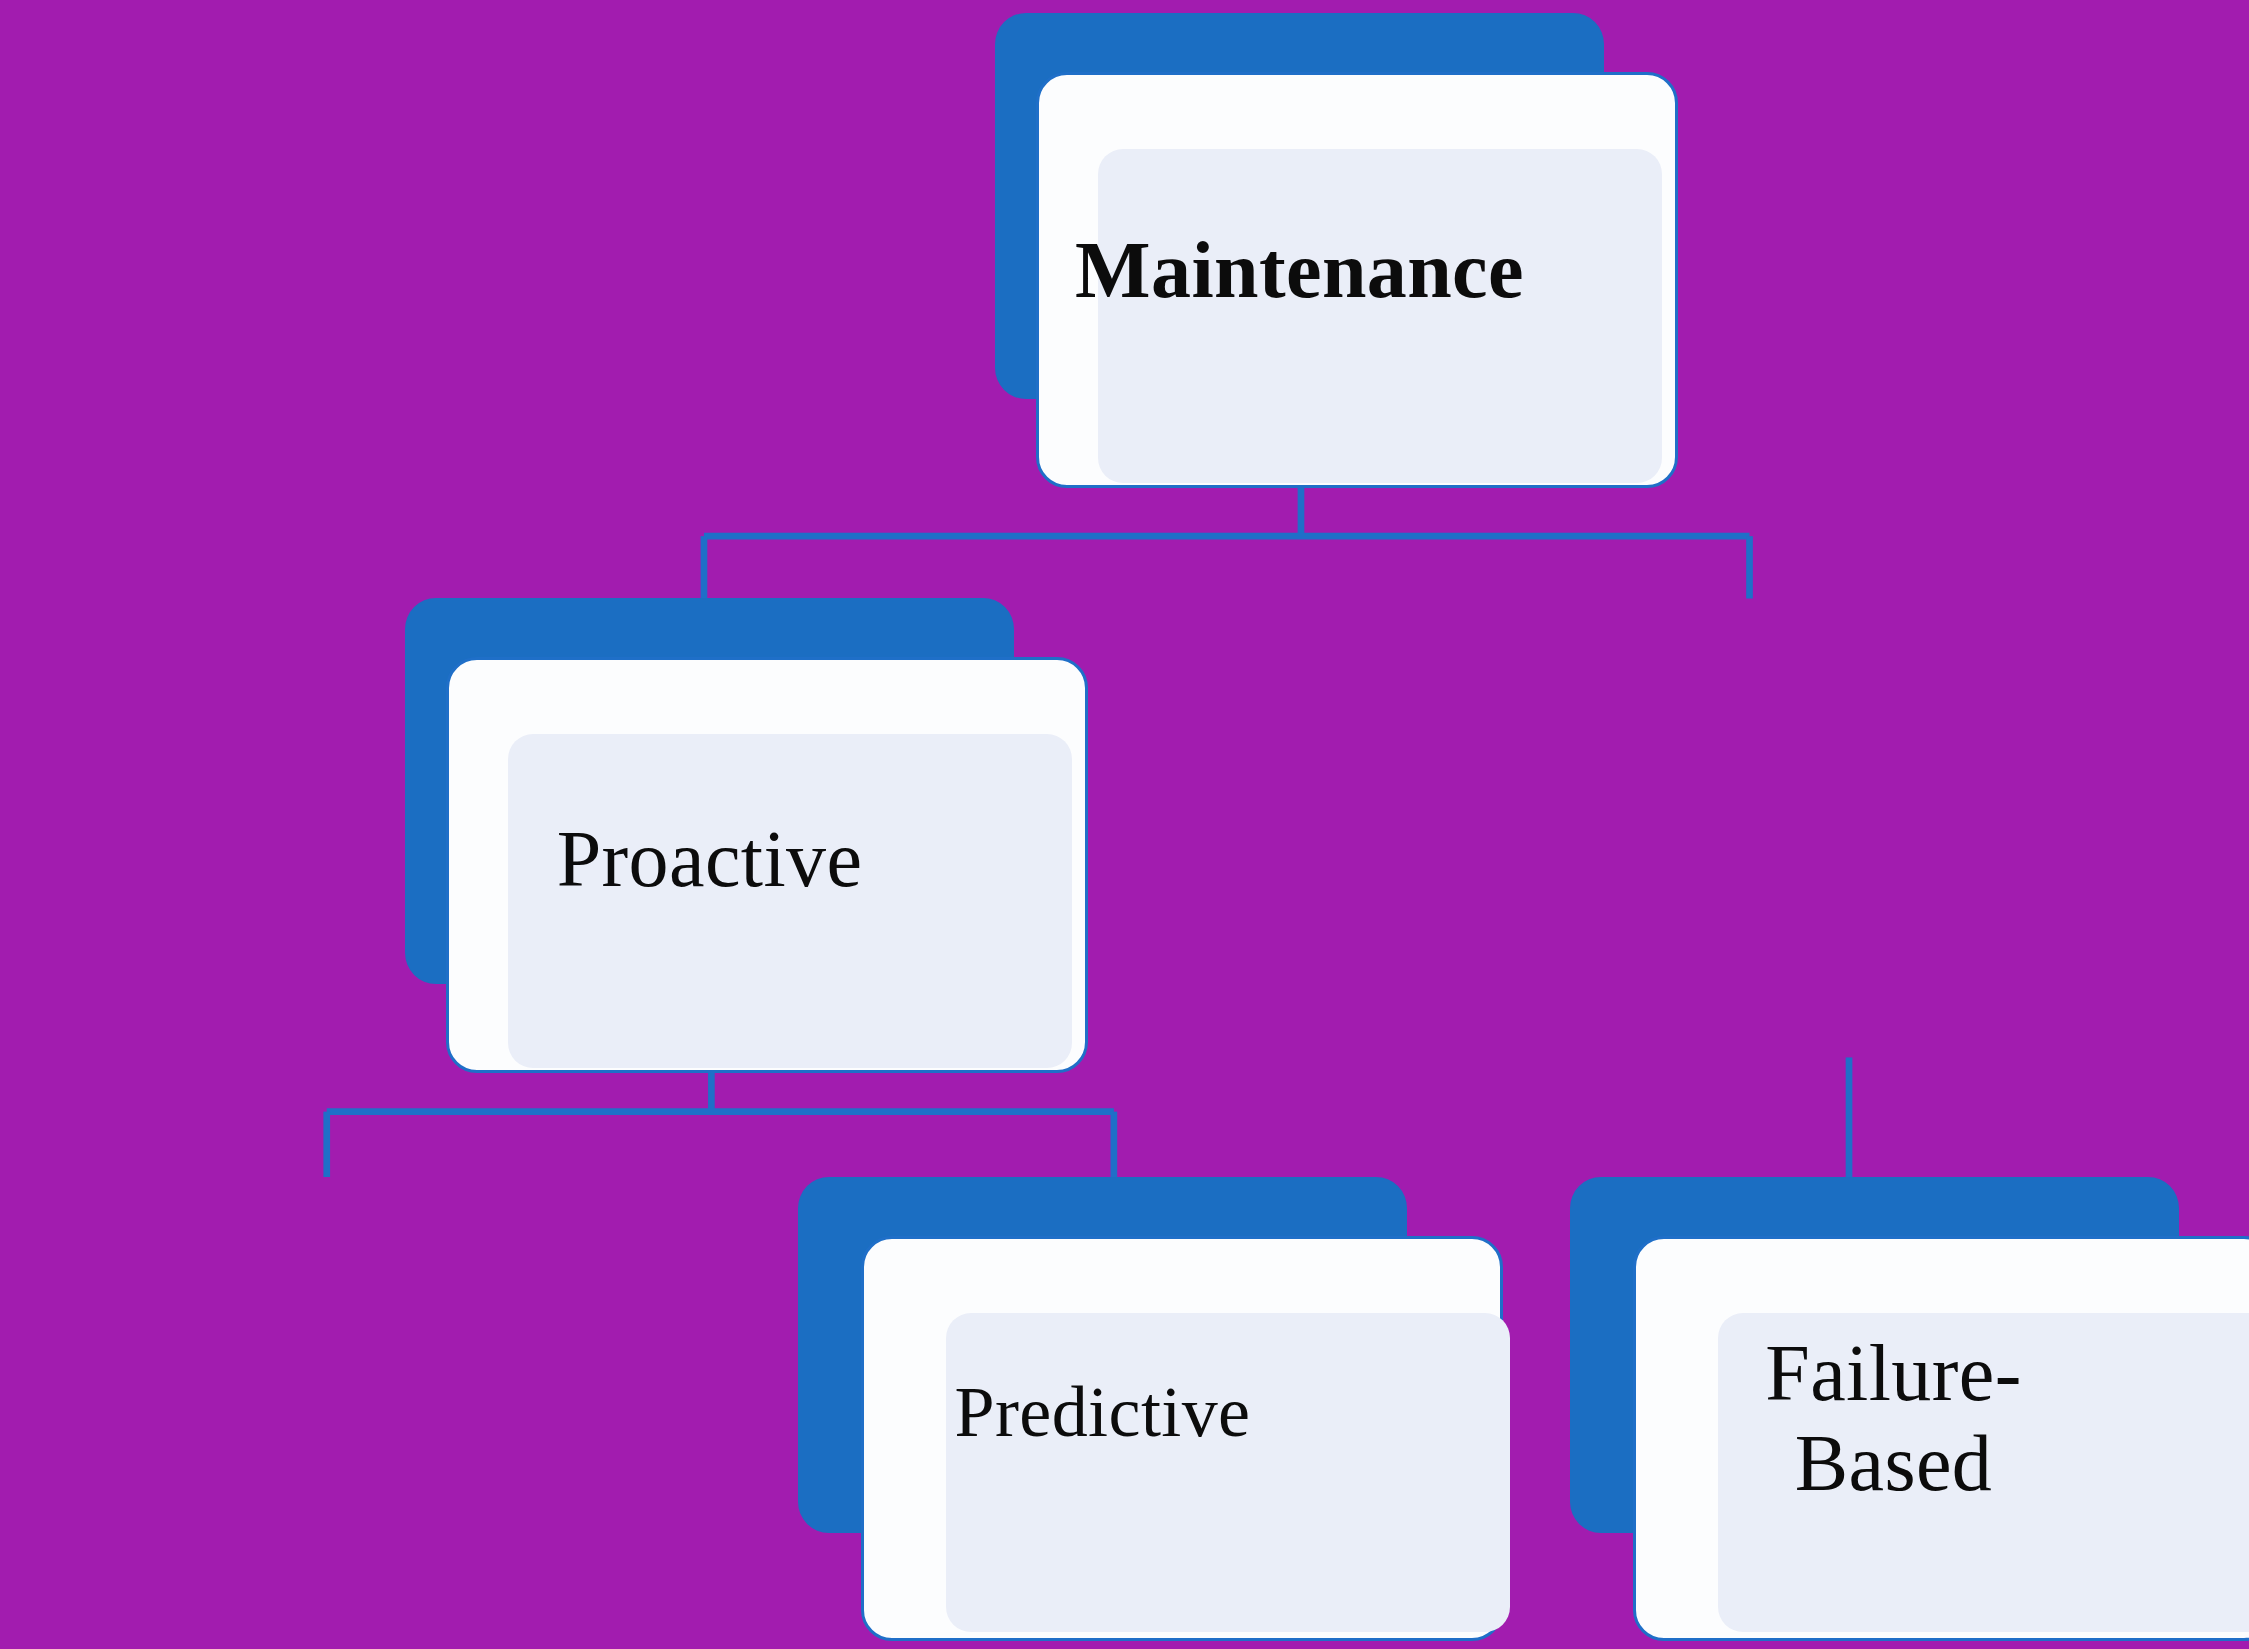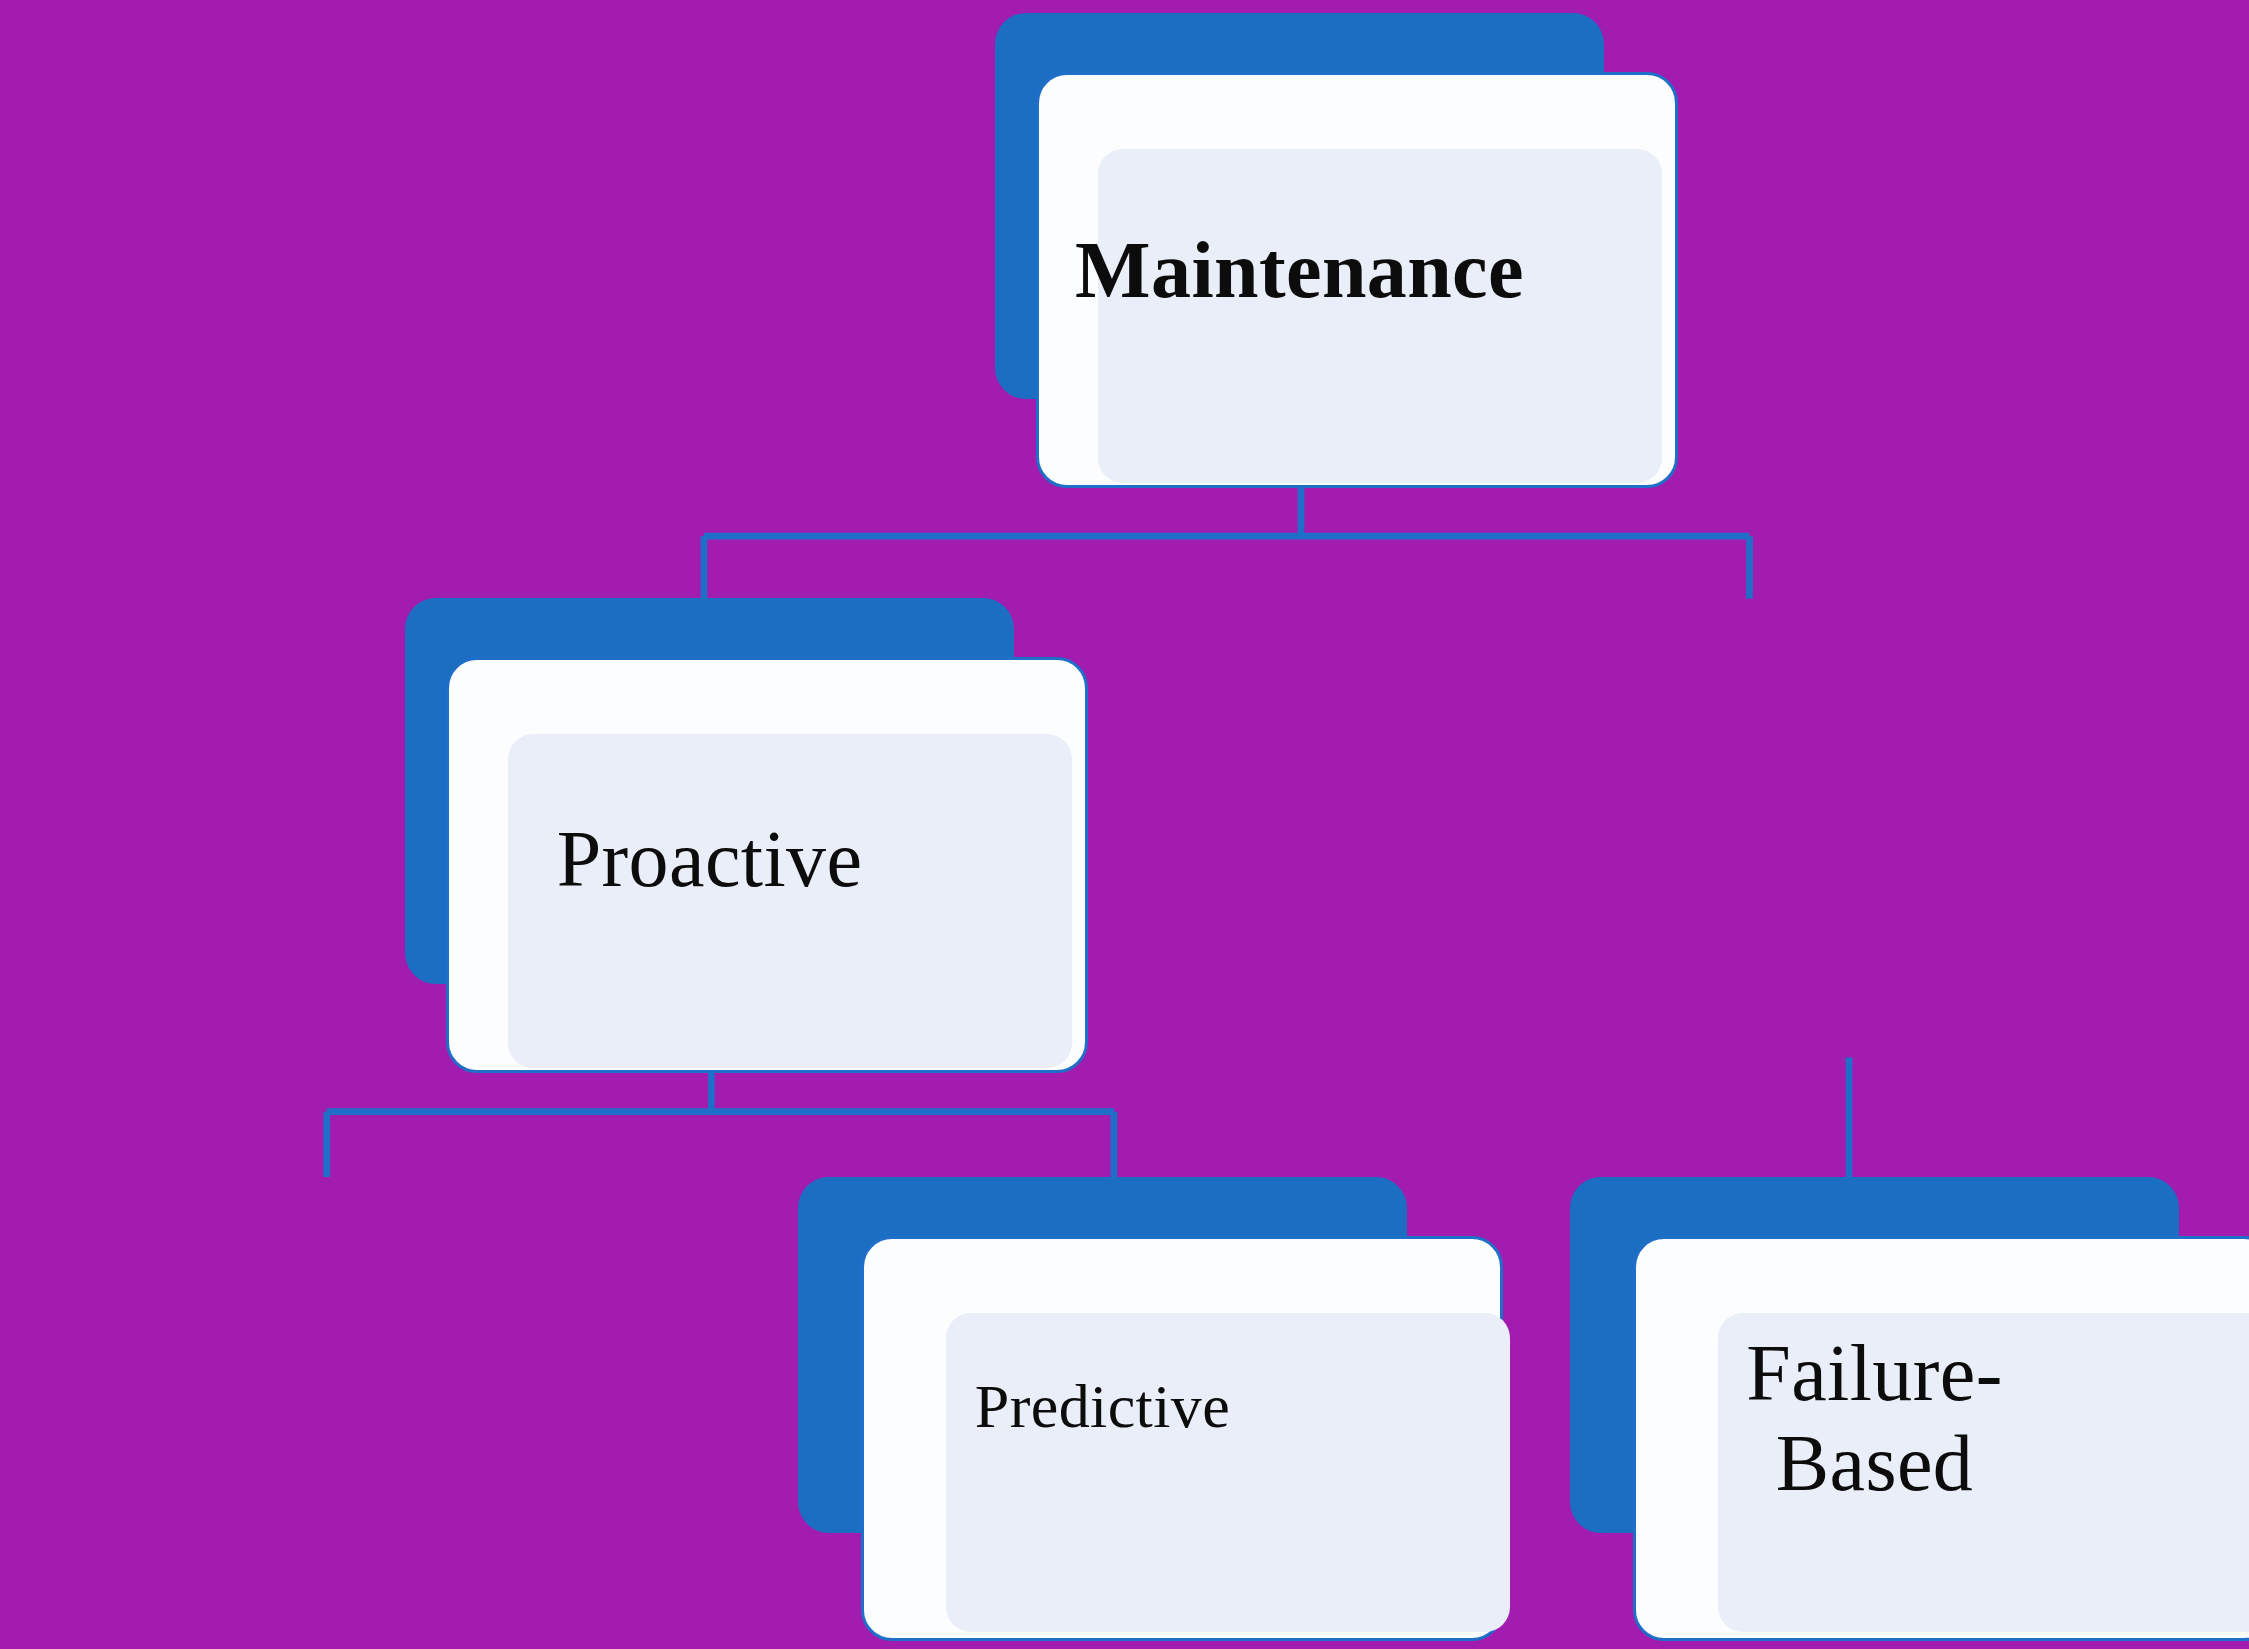--- a/index.html
+++ b/index.html
@@ -83,26 +83,26 @@
 
   
   #node-preventive { left: 18.6px; top: 1177px; width: 609px; height: 356px; }
   #node-preventive .card  { left: 63px; top: 59px; width: 642px; height: 405px; }
   #node-preventive .inner { left: 82px; top: 74px; width: 564px; height: 319px; }
   #node-preventive .label { top: 197px; font-size: 80px; font-weight: 400; }
 
   #node-predictive { left: 798px; top: 1177px; width: 609px; height: 356px; }
   #node-predictive .card  { left: 63px; top: 59px; width: 642px; height: 405px; }
   #node-predictive .inner { left: 82px; top: 74px; width: 564px; height: 319px; }
-  #node-predictive .label { top: 197px; font-size: 62px; font-weight: 400; }
+  #node-predictive .label { top: 197px; font-size: 72px; font-weight: 400; }
 
   #node-failure-based { left: 1570px; top: 1177px; width: 609px; height: 356px; }
   #node-failure-based .card  { left: 63px; top: 59px; width: 642px; height: 405px; }
   #node-failure-based .inner { left: 82px; top: 74px; width: 564px; height: 319px; }
-  #node-failure-based .label { top: 152px; font-size: 80px; font-weight: 400; line-height: 1.12; }
+  #node-failure-based .label { top: 152px; font-size: 80px; font-weight: 400; line-height: 1.12; padding-left: 19px; }
 </style>
 </head>
 <body>
 
 <div id="canvas">
 
   <svg class="wires" viewBox="0 0 3030 2222" width="2250" height="1650" xmlns="http://www.w3.org/2000/svg">
     <g stroke="#1F6FC8" stroke-width="9" fill="none" stroke-linecap="butt">
 
       <path d="M 1752 640 L 1752 722"></path>

